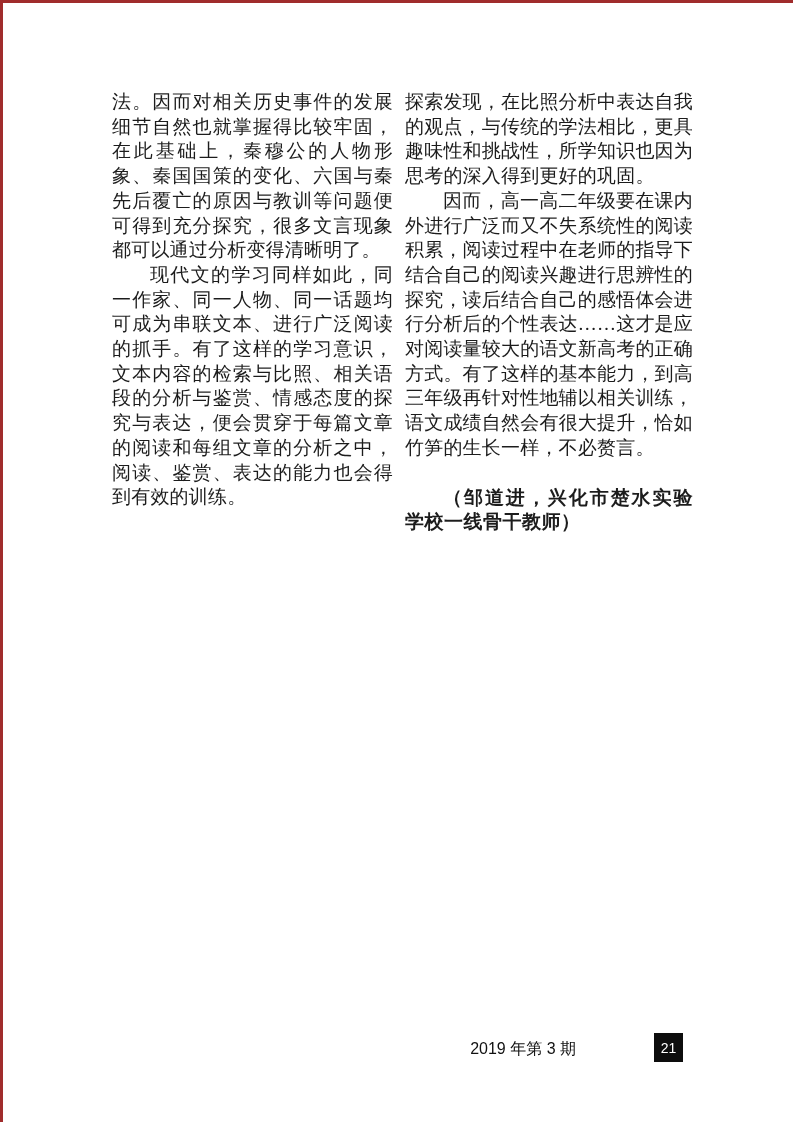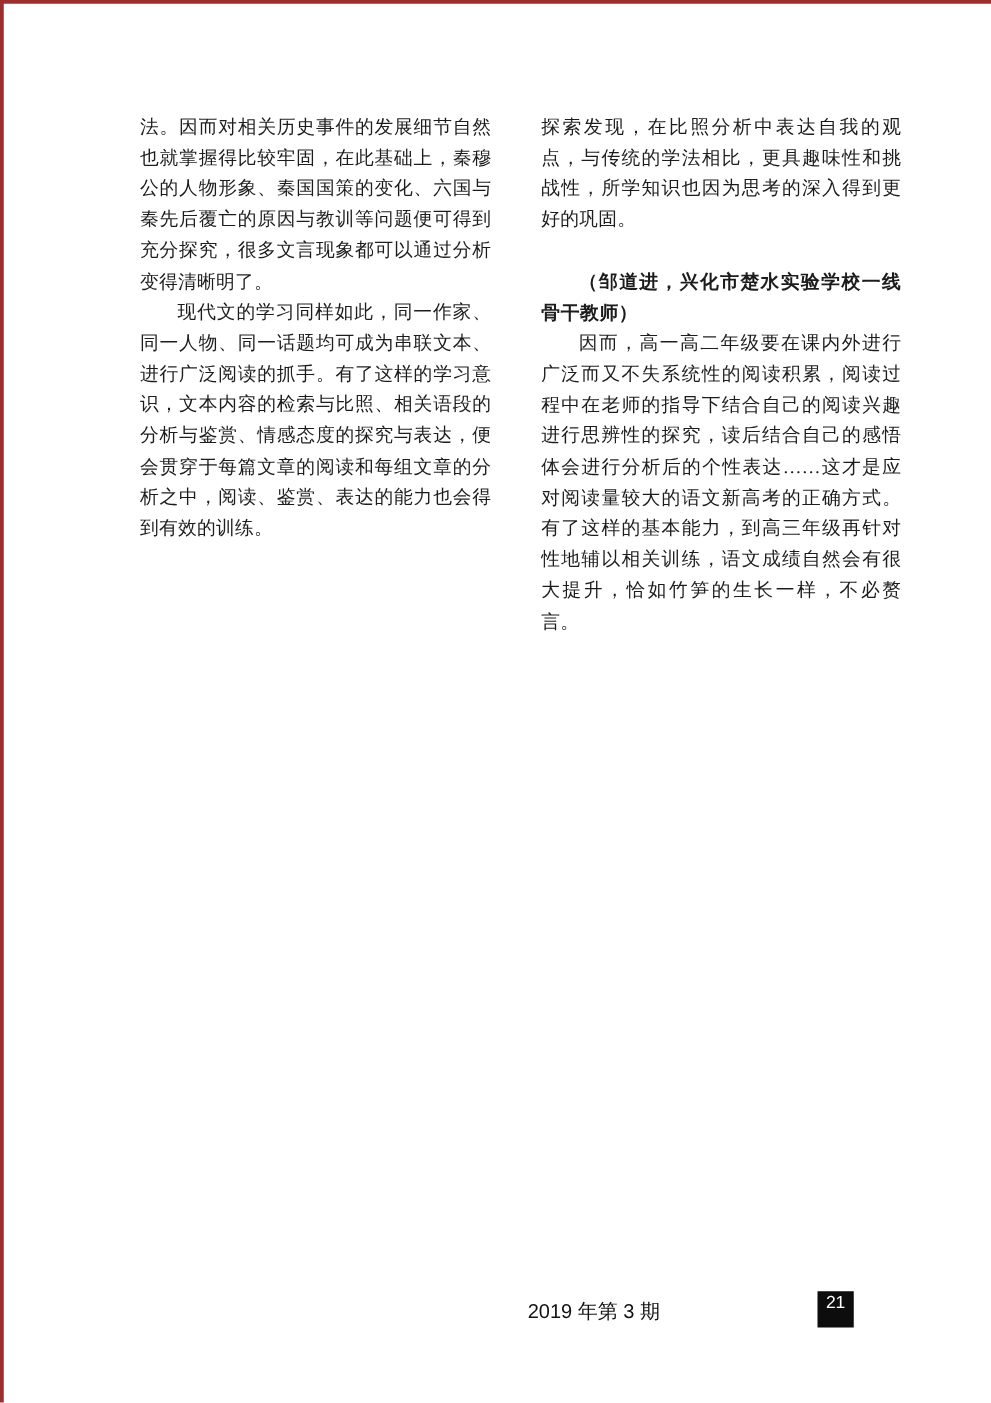--- a/index.html
+++ b/index.html
@@ -15,74 +15,74 @@
     width: 793px; height: 3px;
     background: var(--accent, #a02c2c);
   }
   .edge-left {
     position: absolute; top: 0; left: 0;
     width: 3px; height: 1122px;
     background: var(--accent, #a02c2c);
   }
   .column { position: absolute; top: 90px; }
   .column-left  { left: 112px; width: 281px; }
-  .column-right { left: 405px; width: 288px; margin-left: 28px; }
+  .column-right { left: 405px; width: 288px; }
   .para {
     margin: 0;
-    font-size: 15px;
+    font-size: 19px;
     line-height: 24.7px;
     text-align: justify;
     text-justify: inter-ideograph;
     color: var(--ink, #1c1c1c);
     letter-spacing: 0.2px;
   }
   .para.indent { text-indent: 2em; }
   .para b { font-weight: 700; }
   .para.author {
     font-family: "Liberation Sans", sans-serif;
     font-weight: 700;
     margin-top: 25px;
     letter-spacing: 0.5px;
   }
   .footer {
     position: absolute; top: 1033px; left: 0;
-    width: 689px; height: 30px;
+    width: 689px; height: 30px; padding-left: 48px;
   }
   .issue {
     position: absolute; right: 161px; top: 6px;
     font-size: 16px;
     font-family: "Liberation Sans", sans-serif;
     color: #111111;
     white-space: nowrap;
   }
   .page-num-box {
     position: absolute; left: 654px; top: 0;
     width: 29px; height: 29px;
     background: var(--badge, #0d0d0d);
     color: #ffffff;
-    display: flex; justify-content: center;
+    display: flex; align-items: center; justify-content: center;
     font-family: "Liberation Sans", sans-serif;
     font-size: 14px;
   }
 </style>
 </head>
 <body>
 
 <div class="page">
   <div class="edge-top"></div>
   <div class="edge-left"></div>
 
   <div class="column column-left" id="col-0">
       <p class="para"><span>法。因而对相关历史事件的发展细节自然也就掌握得比较牢固，在此基础上，秦穆公的人物形象、秦国国策的变化、六国与秦先后覆亡的原因与教训等问题便可得到充分探究，很多文言现象都可以通过分析变得清晰明了。</span></p>
       <p class="para indent"><span>现代文的学习同样如此，同一作家、同一人物、同一话题均可成为串联文本、进行广泛阅读的抓手。有了这样的学习意识，文本内容的检索与比照、相关语段的分析与鉴赏、情感态度的探究与表达，便会贯穿于每篇文章的阅读和每组文章的分析之中，阅读、鉴赏、表达的能力也会得到有效的训练。</span></p>
     </div>
   <div class="column column-right" id="col-1">
       <p class="para"><span>探索发现，在比照分析中表达自我的观点，与传统的学法相比，更具趣味性和挑战性，所学知识也因为思考的深入得到更好的巩固。</span></p>
+      <p class="para indent"><span>因而，高一高二年级要在课内外进行广泛而又不失系统性的阅读积累，阅读过程中在老师的指导下结合自己的阅读兴趣进行思辨性的探究，读后结合自己的感悟体会进行分析后的个性表达……这才是应对阅读量较大的语文新高考的正确方式。有了这样的基本能力，到高三年级再针对性地辅以相关训练，语文成绩自然会有很大提升，恰如竹笋的生长一样，不必赘言。</span></p>
       <p class="para indent author"><b>（邹道进，兴化市楚水实验学校一线骨干教师）</b></p>
-      <p class="para indent"><span>因而，高一高二年级要在课内外进行广泛而又不失系统性的阅读积累，阅读过程中在老师的指导下结合自己的阅读兴趣进行思辨性的探究，读后结合自己的感悟体会进行分析后的个性表达……这才是应对阅读量较大的语文新高考的正确方式。有了这样的基本能力，到高三年级再针对性地辅以相关训练，语文成绩自然会有很大提升，恰如竹笋的生长一样，不必赘言。</span></p>
     </div>
 
   <div class="footer">
     <span class="issue">2019 年第 3 期</span>
     <span class="page-num-box">
       <span>21</span>
     </span>
   </div>
 </div>
 

